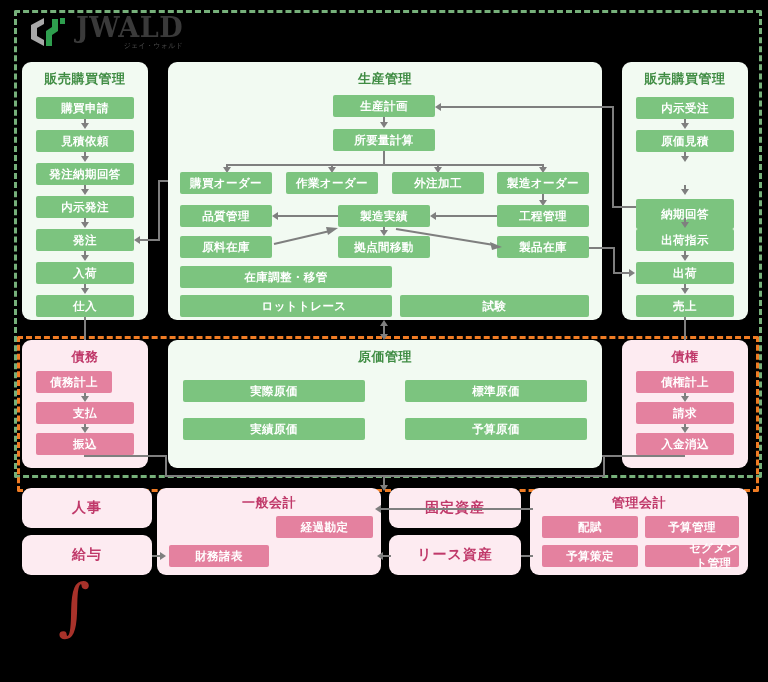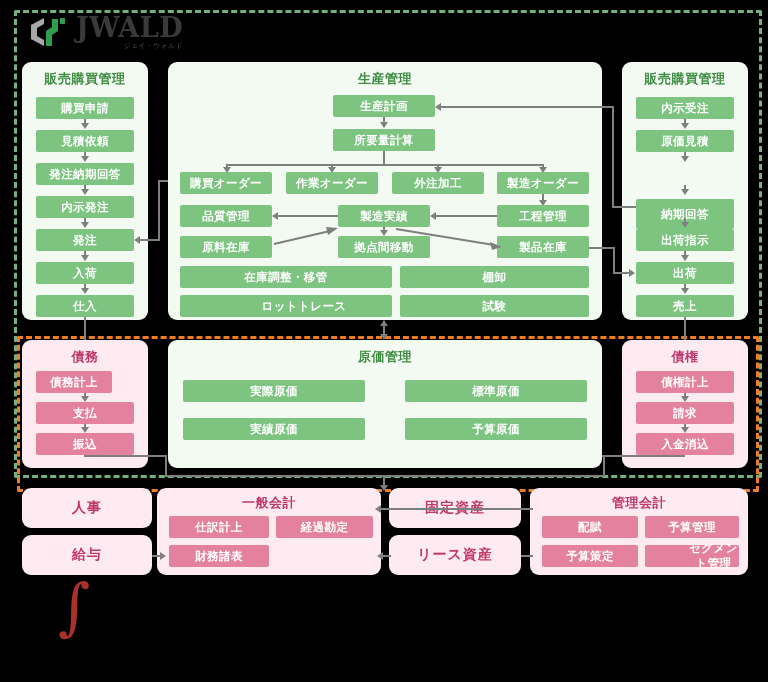--- a/index.html
+++ b/index.html
@@ -160,21 +160,20 @@
     <line x1="106" y1="44" x2="162" y2="31" stroke="#7f7f7f" stroke-width="2"></line>
     <polygon points="170,28 158,27 160,35" fill="#7f7f7f"></polygon>
     <line x1="228" y1="29" x2="326" y2="45" stroke="#7f7f7f" stroke-width="2"></line>
     <polygon points="334,47 322,42 324,50" fill="#7f7f7f"></polygon>
   </svg>
 
   <div class="ln lnv" style="left:383px;top:227px;height:4px;"></div>
   <div class="arw arw-d" style="left:379.5px;top:230px;"></div>
 
   <div class="box box-green" style="left:180px;top:266px;width:212px;height:22px;">在庫調整・移管</div>
-  <div class="box box-green" style="left:400px;top:266px;width:189px;height:22px;">棚卸</div>
   <div class="box box-green" style="left:180px;top:295px;width:212px;height:22px;padding-left:36px;">ロットトレース</div>
   <div class="box box-green" style="left:400px;top:295px;width:189px;height:22px;">試験</div>
 
   <div class="ln lnv" style="left:383px;top:322px;height:16px;"></div>
   <div class="arw arw-u" style="left:379.5px;top:320px;"></div>
   <div class="arw arw-d" style="left:379.5px;top:334px;"></div>
 
   <div class="panel panel-green" style="left:622px;top:62px;width:126px;height:258px;"></div>
   <div class="panel-title title-green" style="left:622px;top:70px;width:126px;">販売購買管理</div>
 
@@ -245,21 +244,20 @@
   <div class="ln lnv" style="left:383px;top:475px;height:12px;"></div>
   <div class="arw arw-d" style="left:379.5px;top:485px;"></div>
   <div class="ln lnh" style="left:84px;top:455px;width:82px;"></div>
   <div class="ln lnh" style="left:602px;top:455px;width:83px;"></div>
 
   <div class="flatbox" style="left:22px;top:488px;width:130px;height:40px;">人事</div>
   <div class="flatbox" style="left:22px;top:535px;width:130px;height:40px;">給与</div>
 
   <div class="panel panel-pink" style="left:157px;top:488px;width:224px;height:87px;"></div>
   <div class="panel-title title-pink" style="left:157px;top:494px;width:224px;">一般会計</div>
-  <div class="box box-pink" style="left:169px;top:516px;width:100px;height:22px;">仕訳計上</div>
   <div class="box box-pink" style="left:276px;top:516px;width:97px;height:22px;">経過勘定</div>
   <div class="box box-pink" style="left:169px;top:545px;width:100px;height:22px;">財務諸表</div>
 
   <div class="flatbox" style="left:389px;top:488px;width:132px;height:40px;">固定資産</div>
   <div class="flatbox" style="left:389px;top:535px;width:132px;height:40px;">リース資産</div>
 
   <div class="panel panel-pink" style="left:530px;top:488px;width:218px;height:87px;"></div>
   <div class="panel-title title-pink" style="left:530px;top:494px;width:218px;">管理会計</div>
   <div class="box box-pink" style="left:542px;top:516px;width:96px;height:22px;">配賦</div>
   <div class="box box-pink" style="left:645px;top:516px;width:94px;height:22px;">予算管理</div>

